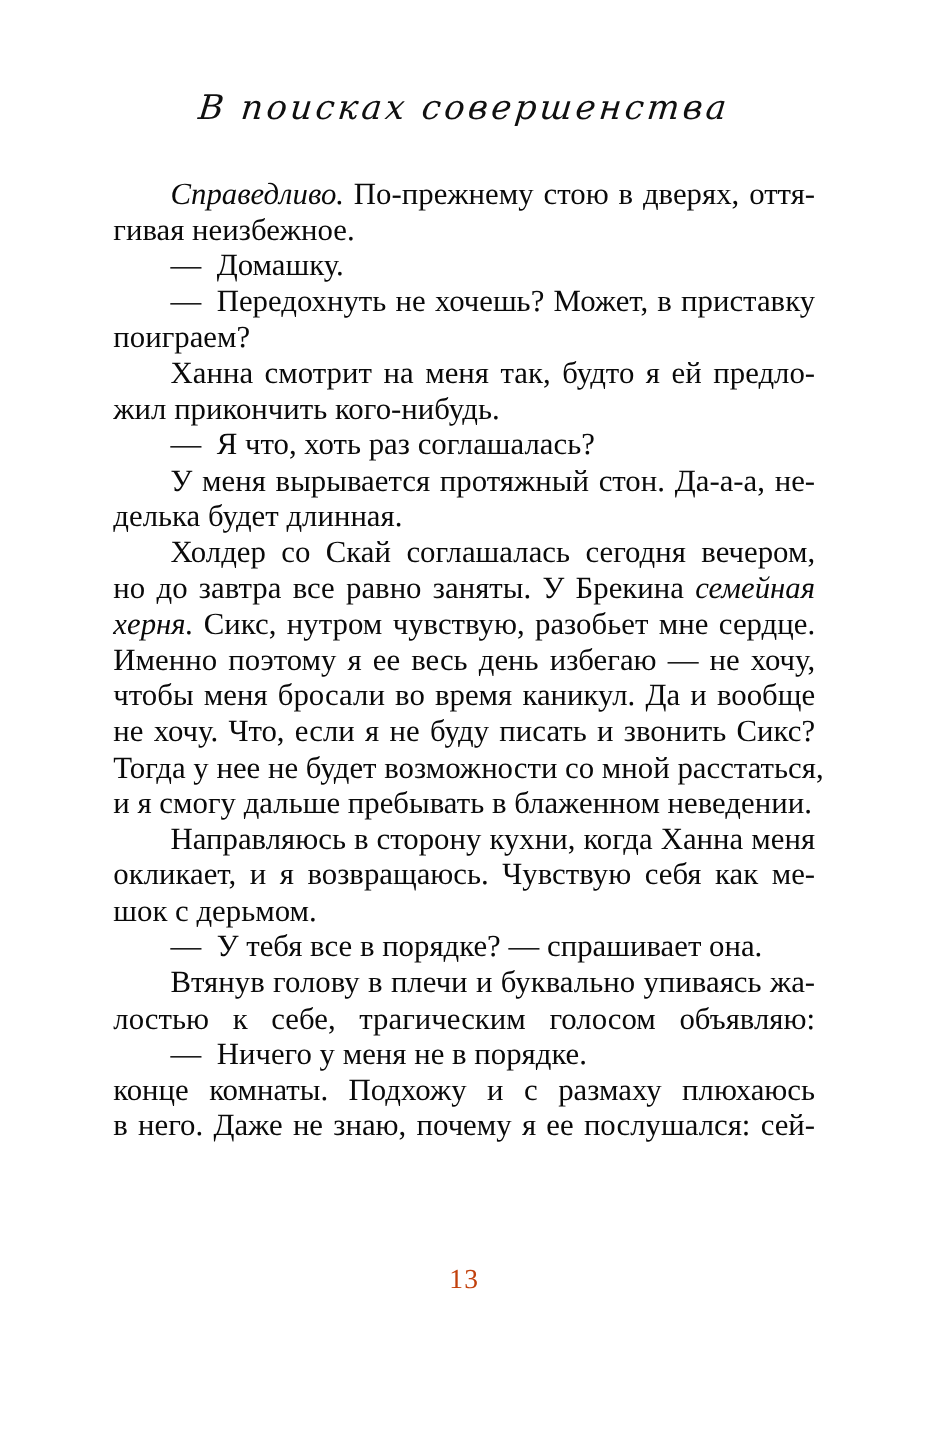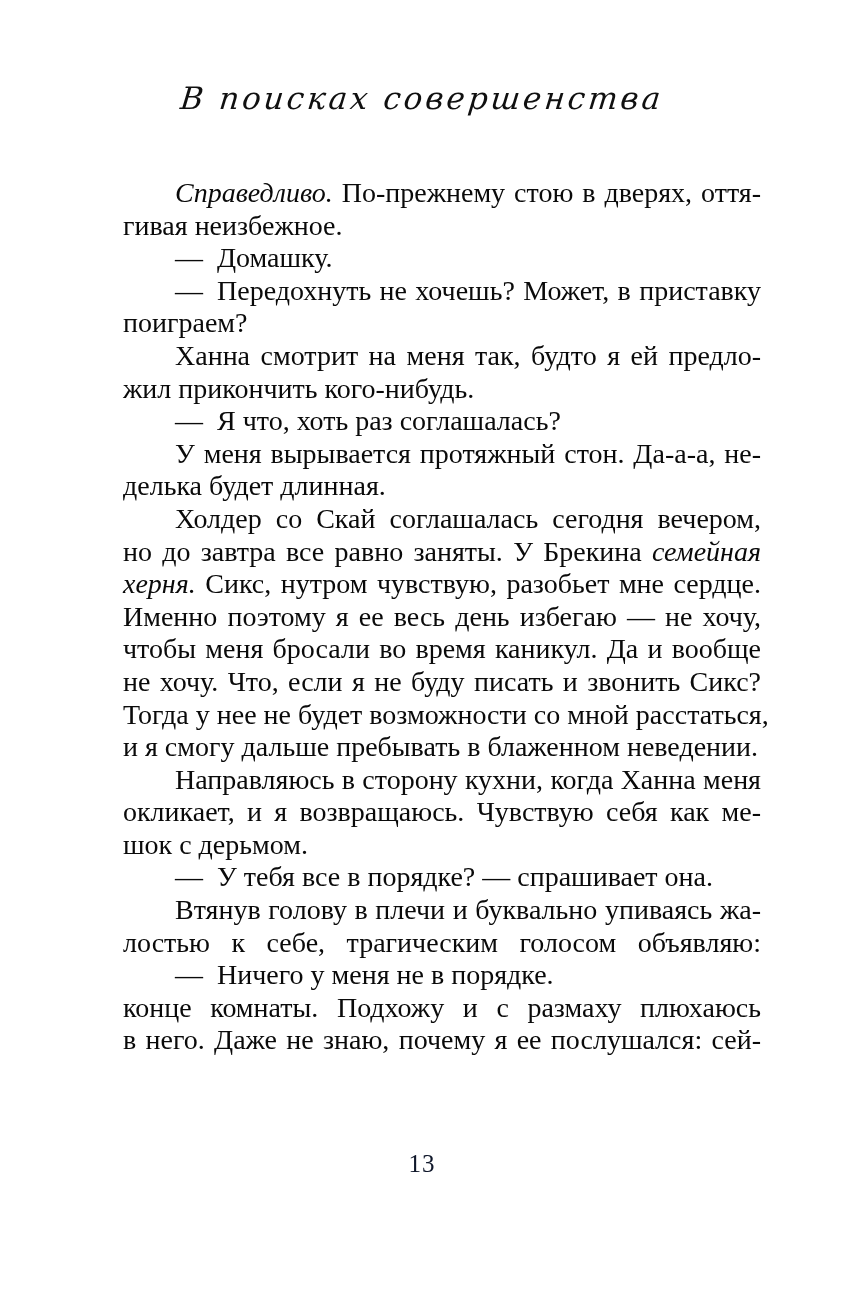--- a/index.html
+++ b/index.html
@@ -24,26 +24,25 @@
     text-align: center;
     font-family: "DejaVu Serif", serif;
     font-style: italic;
     font-size: 31px;
     letter-spacing: 3px;
     transform: skewX(-6deg);
     color: #101010;
   }
   .text-block {
     position: absolute;
-    top: 177px;
+    top: 161px;
     left: 103px;
     width: 638px;
     font-size: 28px;
     line-height: 32.6px;
-    margin-left: 20px;
   }
   .line {
     text-align: justify;
     text-align-last: justify;
     white-space: nowrap;
   }
   .line.last {
     text-align: center;
     text-align-last: left;
   }
@@ -54,21 +53,21 @@
     font-style: italic;
   }
   .page-number {
     position: absolute;
     top: 1150px;
     left: 0;
     width: 844px;
     text-align: center;
     font-size: 25px;
     letter-spacing: 1px;
-    color: #0f172a;
+    color: #c2410c;
   }
 </style>
 </head>
 <body>
 
 <div class="page">
   <div class="running-header">В поисках совершенства</div>
 
   <div class="text-block">
       <div class="line indent"><span class="em">Справедливо.</span><span> По-прежнему стою в дверях, оття-</span></div>

